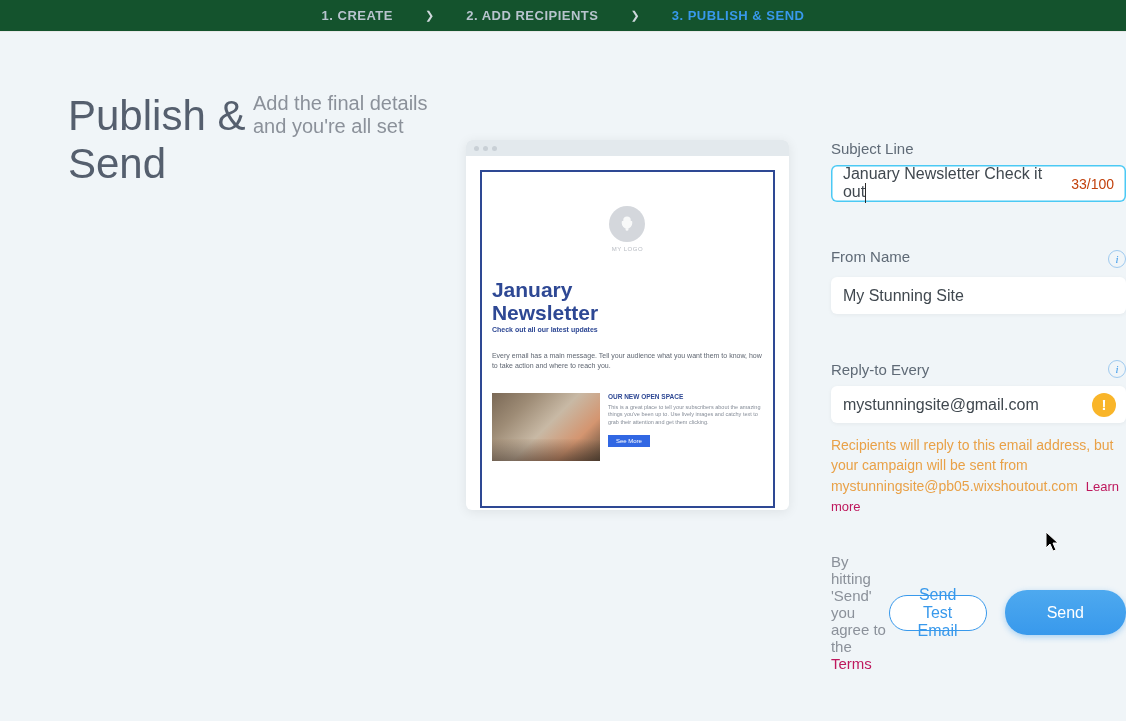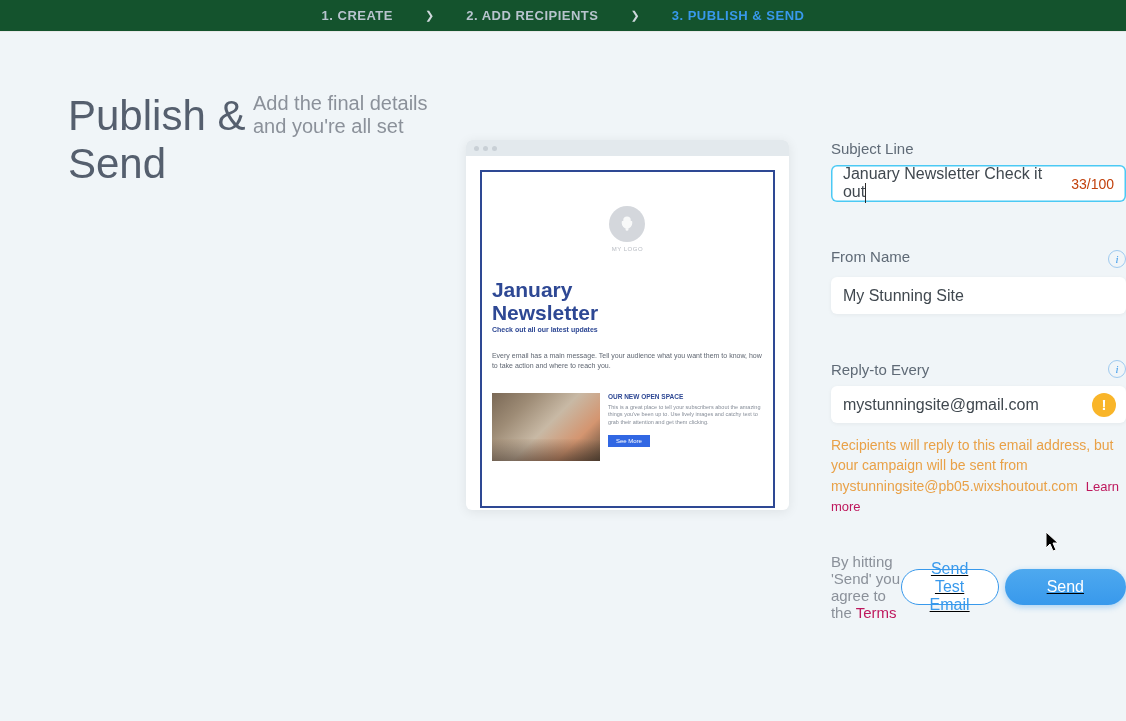--- a/index.html
+++ b/index.html
@@ -159,29 +159,29 @@
       font-size:14px; color:#e9a147; margin-top: 12px; line-height:1.45; font-weight:300;
     }
     .learn-more {
       color:#be185d; font-size:13px; margin-left:4px; cursor:pointer;
     }
     .bottom-row {
       display:flex; align-items:center; margin-top: 36px;
     }
     .agree { font-size:15px; color:#8b919a; font-weight:300;}
     .agree .terms { color:#be185d; cursor:pointer;}
-    .btns { margin-left:auto; display:flex; gap: 6px; align-items:center;text-decoration:underline;}
+    .btns { margin-left:auto; display:flex; gap: 18px; align-items:center;}
     .btn-outline {
       border:1px solid #3899ec; color:#3899ec; background:#fff; border-radius:22px;
       height:36px; padding: 0 28px; font-size:16px; display:flex; align-items:center; cursor:pointer;
       font-weight:300;
     }
     .btn-primary {
       background: linear-gradient(180deg,#4ea9ef,#3899ec);
-      color:#fff; border:none; border-radius:22px; height:36px; padding:0 42px; font-size:16px; cursor:pointer;
+      color:#fff; border:none; border-radius:22px; height:45px; padding:0 42px; font-size:16px; cursor:pointer;
       box-shadow: 0 2px 6px rgba(56,153,236,0.4);
       font-weight:300;
     }
     .cursor-pointer {
       position:absolute; top: 532px; left: 1046px; width: 0; height: 0;
     }
     .cursor-pointer svg { width: 14px; height: 20px;}
   </style>
 </head>
 <body>

